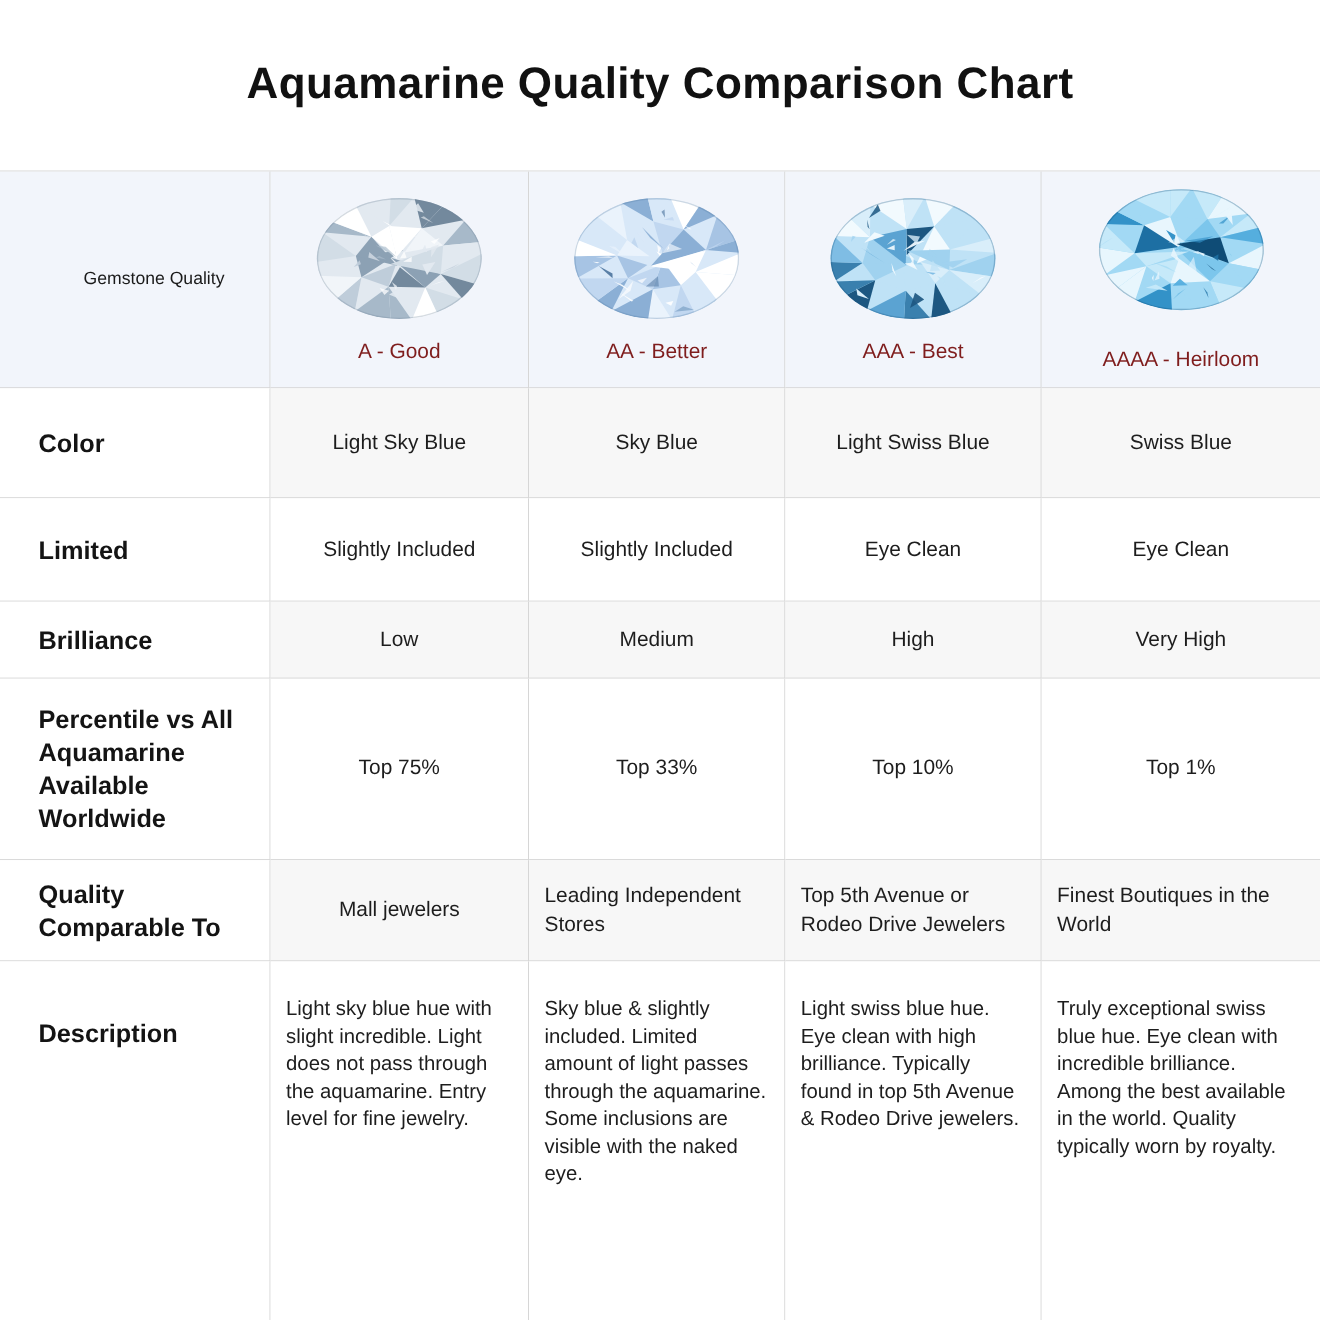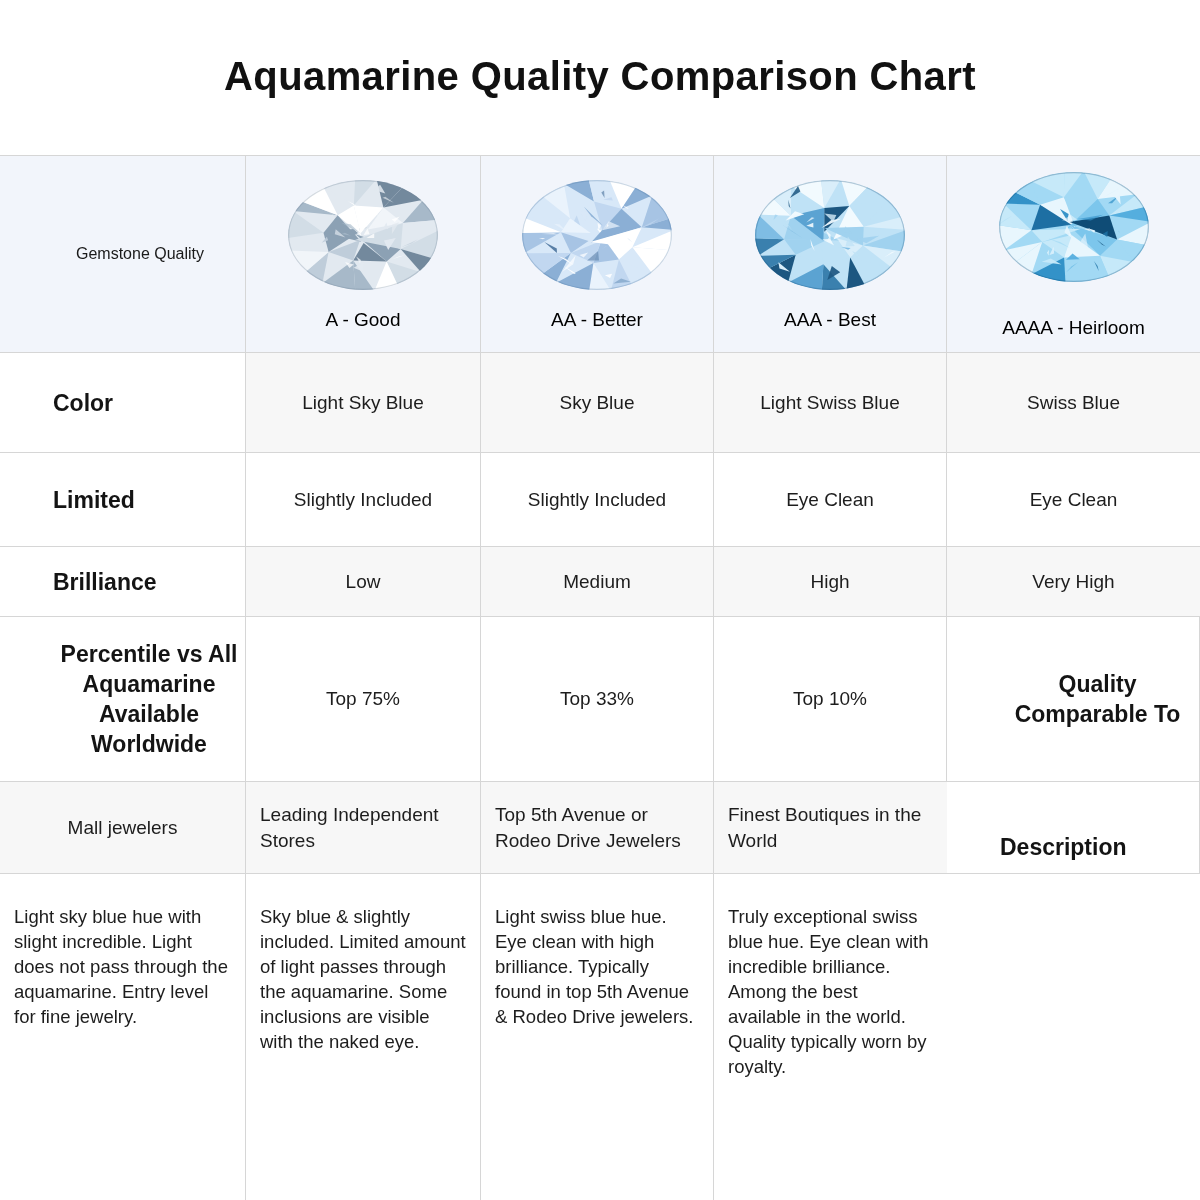--- a/index.html
+++ b/index.html
@@ -31,30 +31,30 @@
   }
   .cell{
     border-right:1px solid var(--border);
     border-bottom:1px solid var(--border);
     background:#fff;
   }
   .cell.last-col{border-right:none;gap:16px;}
   .head{background:var(--header-bg);display:flex;flex-direction:column;align-items:center;justify-content:center;}
   .corner{display:flex;align-items:center;padding-left:35px;}
   .corner .lbl{max-width:150px;}
-  .label-cell{display:flex;align-items:center;padding-left:53px;
-    font-size:23px;font-weight:600;line-height:30px;color:#141414;text-align:center;}
+  .label-cell{display:flex;align-items:center;padding-left:35px;
+    font-size:23px;font-weight:600;line-height:30px;color:#141414;}
   .label-cell .lbl{max-width:195px;}
   .label-top{align-items:flex-start;padding-top:50px;}
   .value-cell{display:flex;align-items:center;justify-content:center;
     font-size:19px;line-height:26px;color:#1d1d1d;padding:0 14px;}
   .alt{background:var(--alt-bg);}
   .desc-cell{align-items:flex-start;padding-top:30px;font-size:18.5px;line-height:25px;}
   .gem{width:160px;height:124px;display:block;}
-  .gem-caption{margin-top:8px;font-size:19px;color:#000000;}
+  .gem-caption{margin-top:8px;font-size:19px;color:#7f1d1d;}
 </style>
 </head>
 <body>
 
 <div class="page">
 
   <h1 class="title">Aquamarine Quality Comparison Chart</h1>
 
   <div class="table">
 
@@ -341,20 +341,21 @@
     <div class="cell value-cell alt">Medium</div>
     <div class="cell value-cell alt">High</div>
     <div class="cell value-cell alt last-col">Very High</div>
 
     <div class="cell label-cell">
       <span class="lbl">Percentile vs All Aquamarine Available Worldwide</span>
     </div>
     <div class="cell value-cell">Top 75%</div>
     <div class="cell value-cell">Top 33%</div>
     <div class="cell value-cell">Top 10%</div>
+    <div class="cell value-cell last-col">Top 1%</div>
 
     <div class="cell label-cell">
       <span class="lbl">Quality Comparable To</span>
     </div>
     <div class="cell value-cell alt">Mall jewelers</div>
     <div class="cell value-cell alt">Leading Independent Stores</div>
     <div class="cell value-cell alt">Top 5th Avenue or Rodeo Drive Jewelers</div>
     <div class="cell value-cell alt last-col">Finest Boutiques in the World</div>
 
     <div class="cell label-cell label-top">

